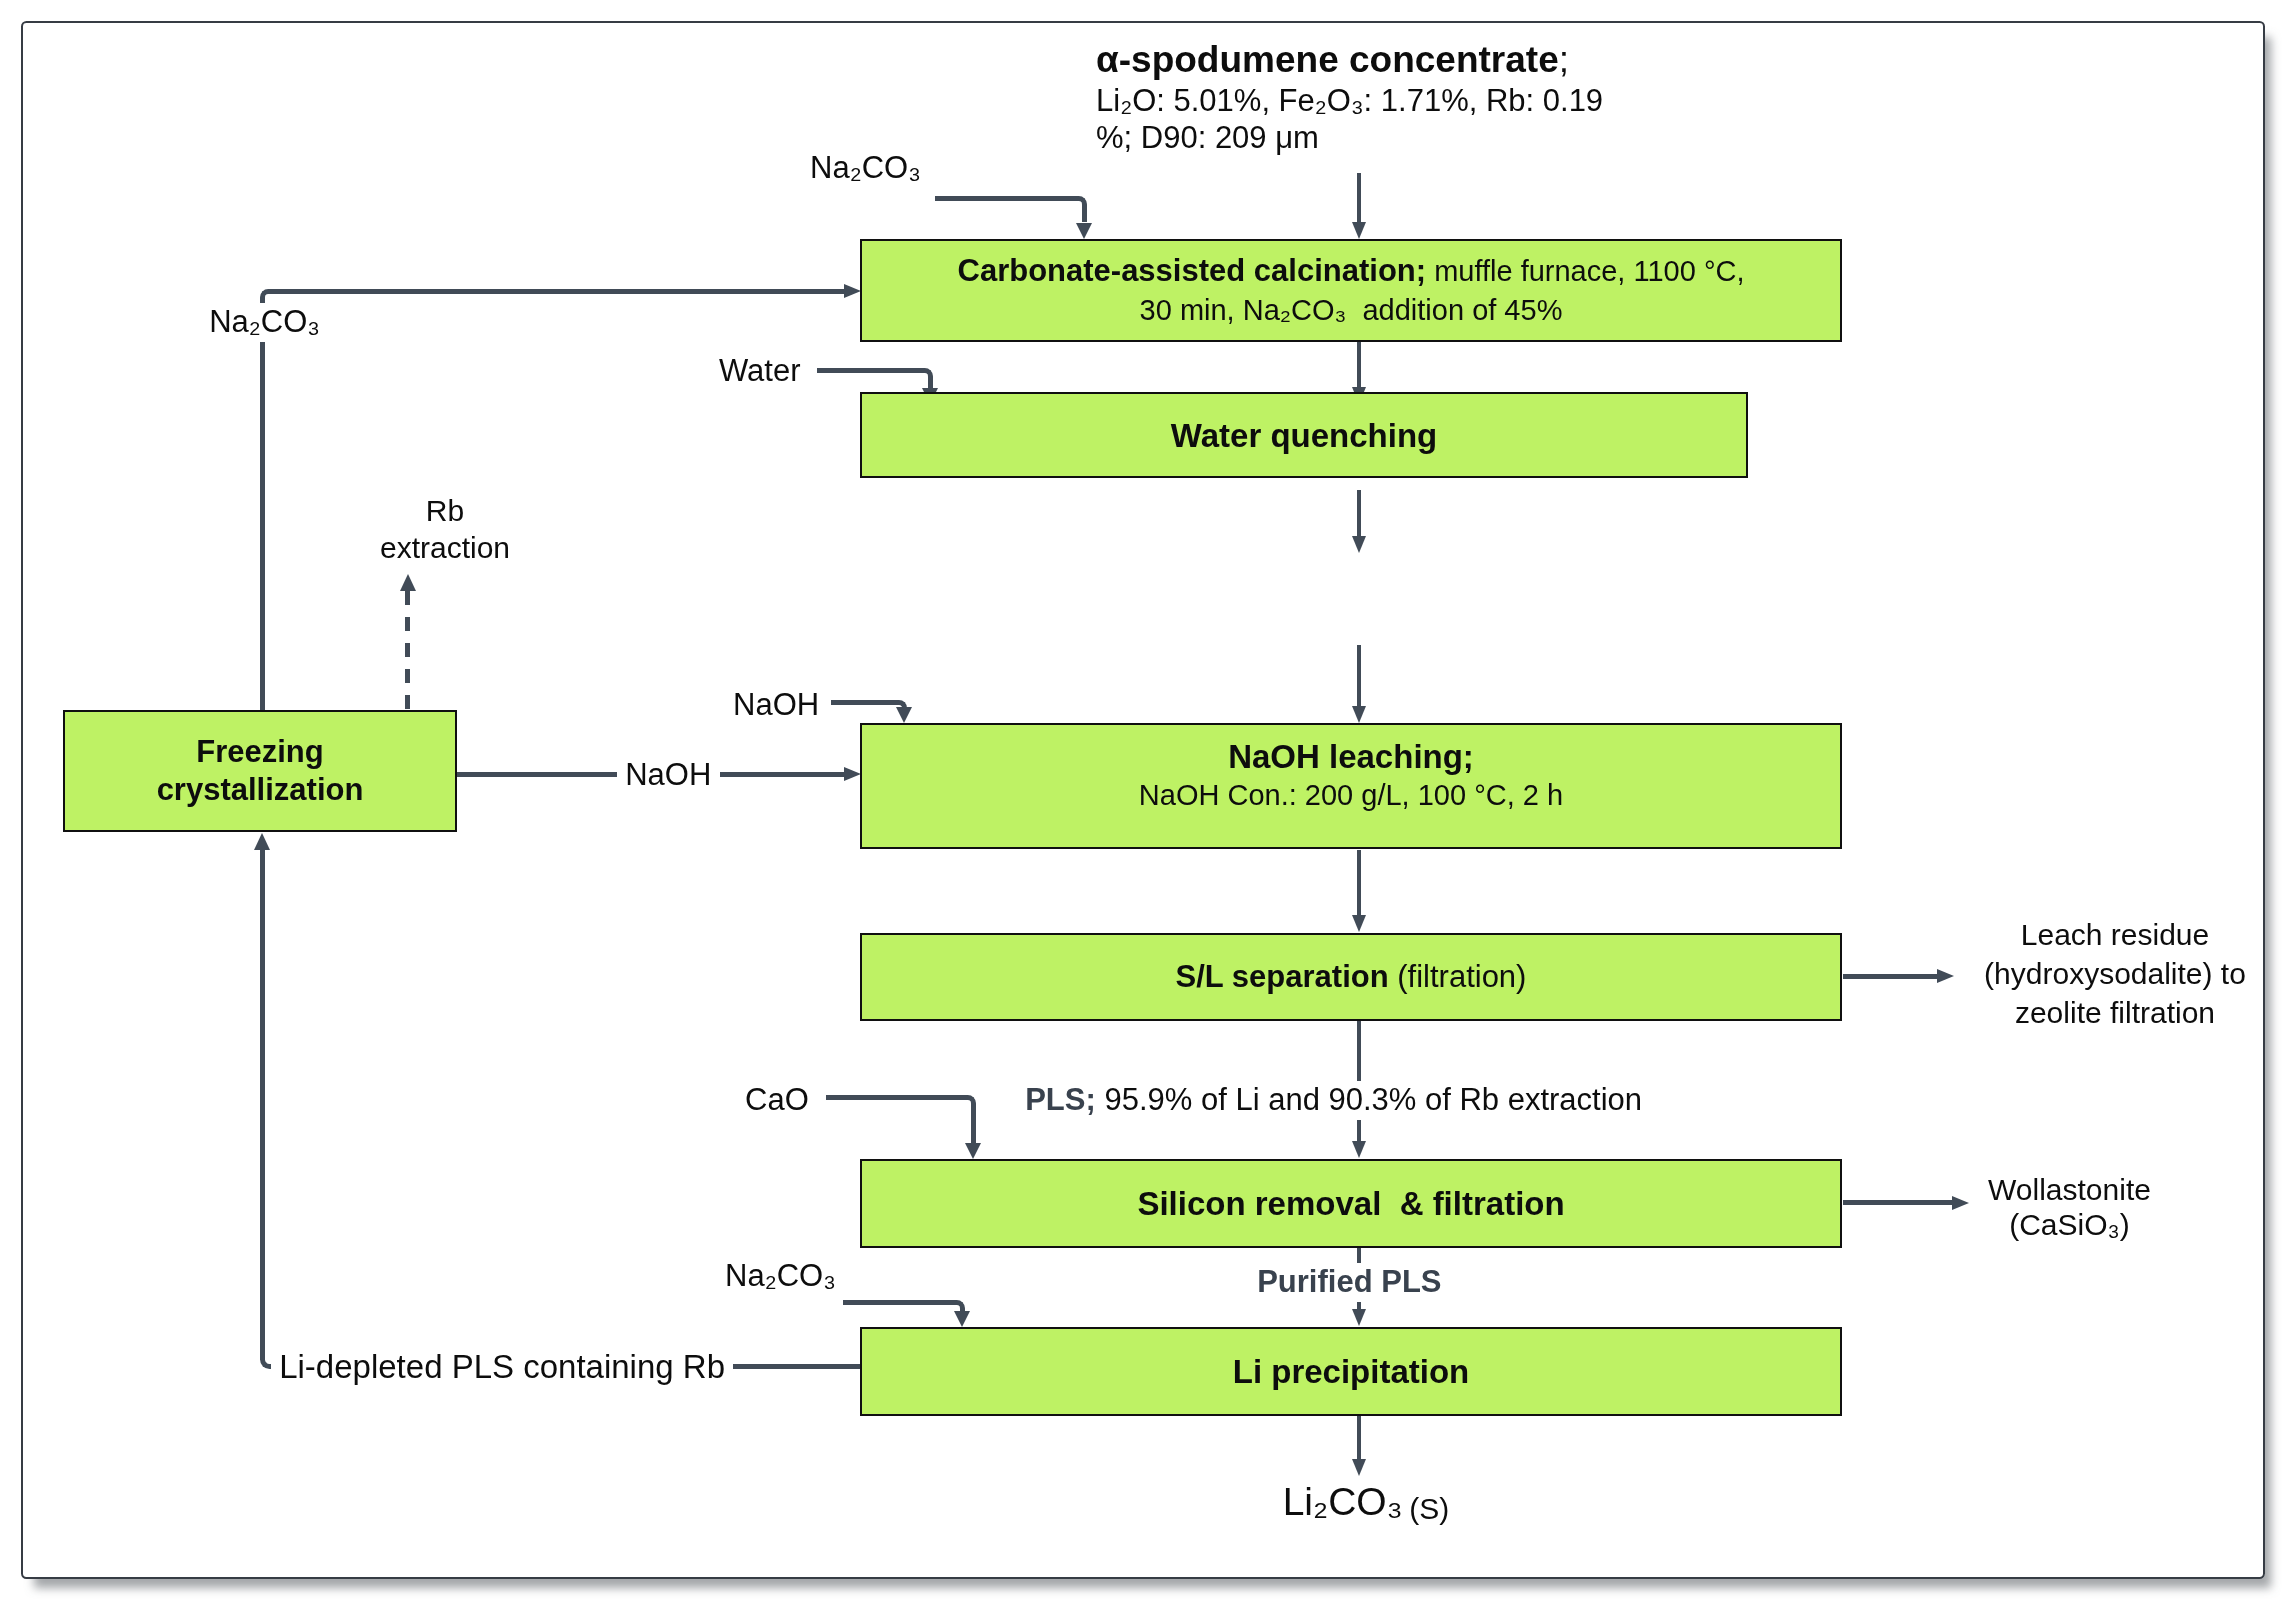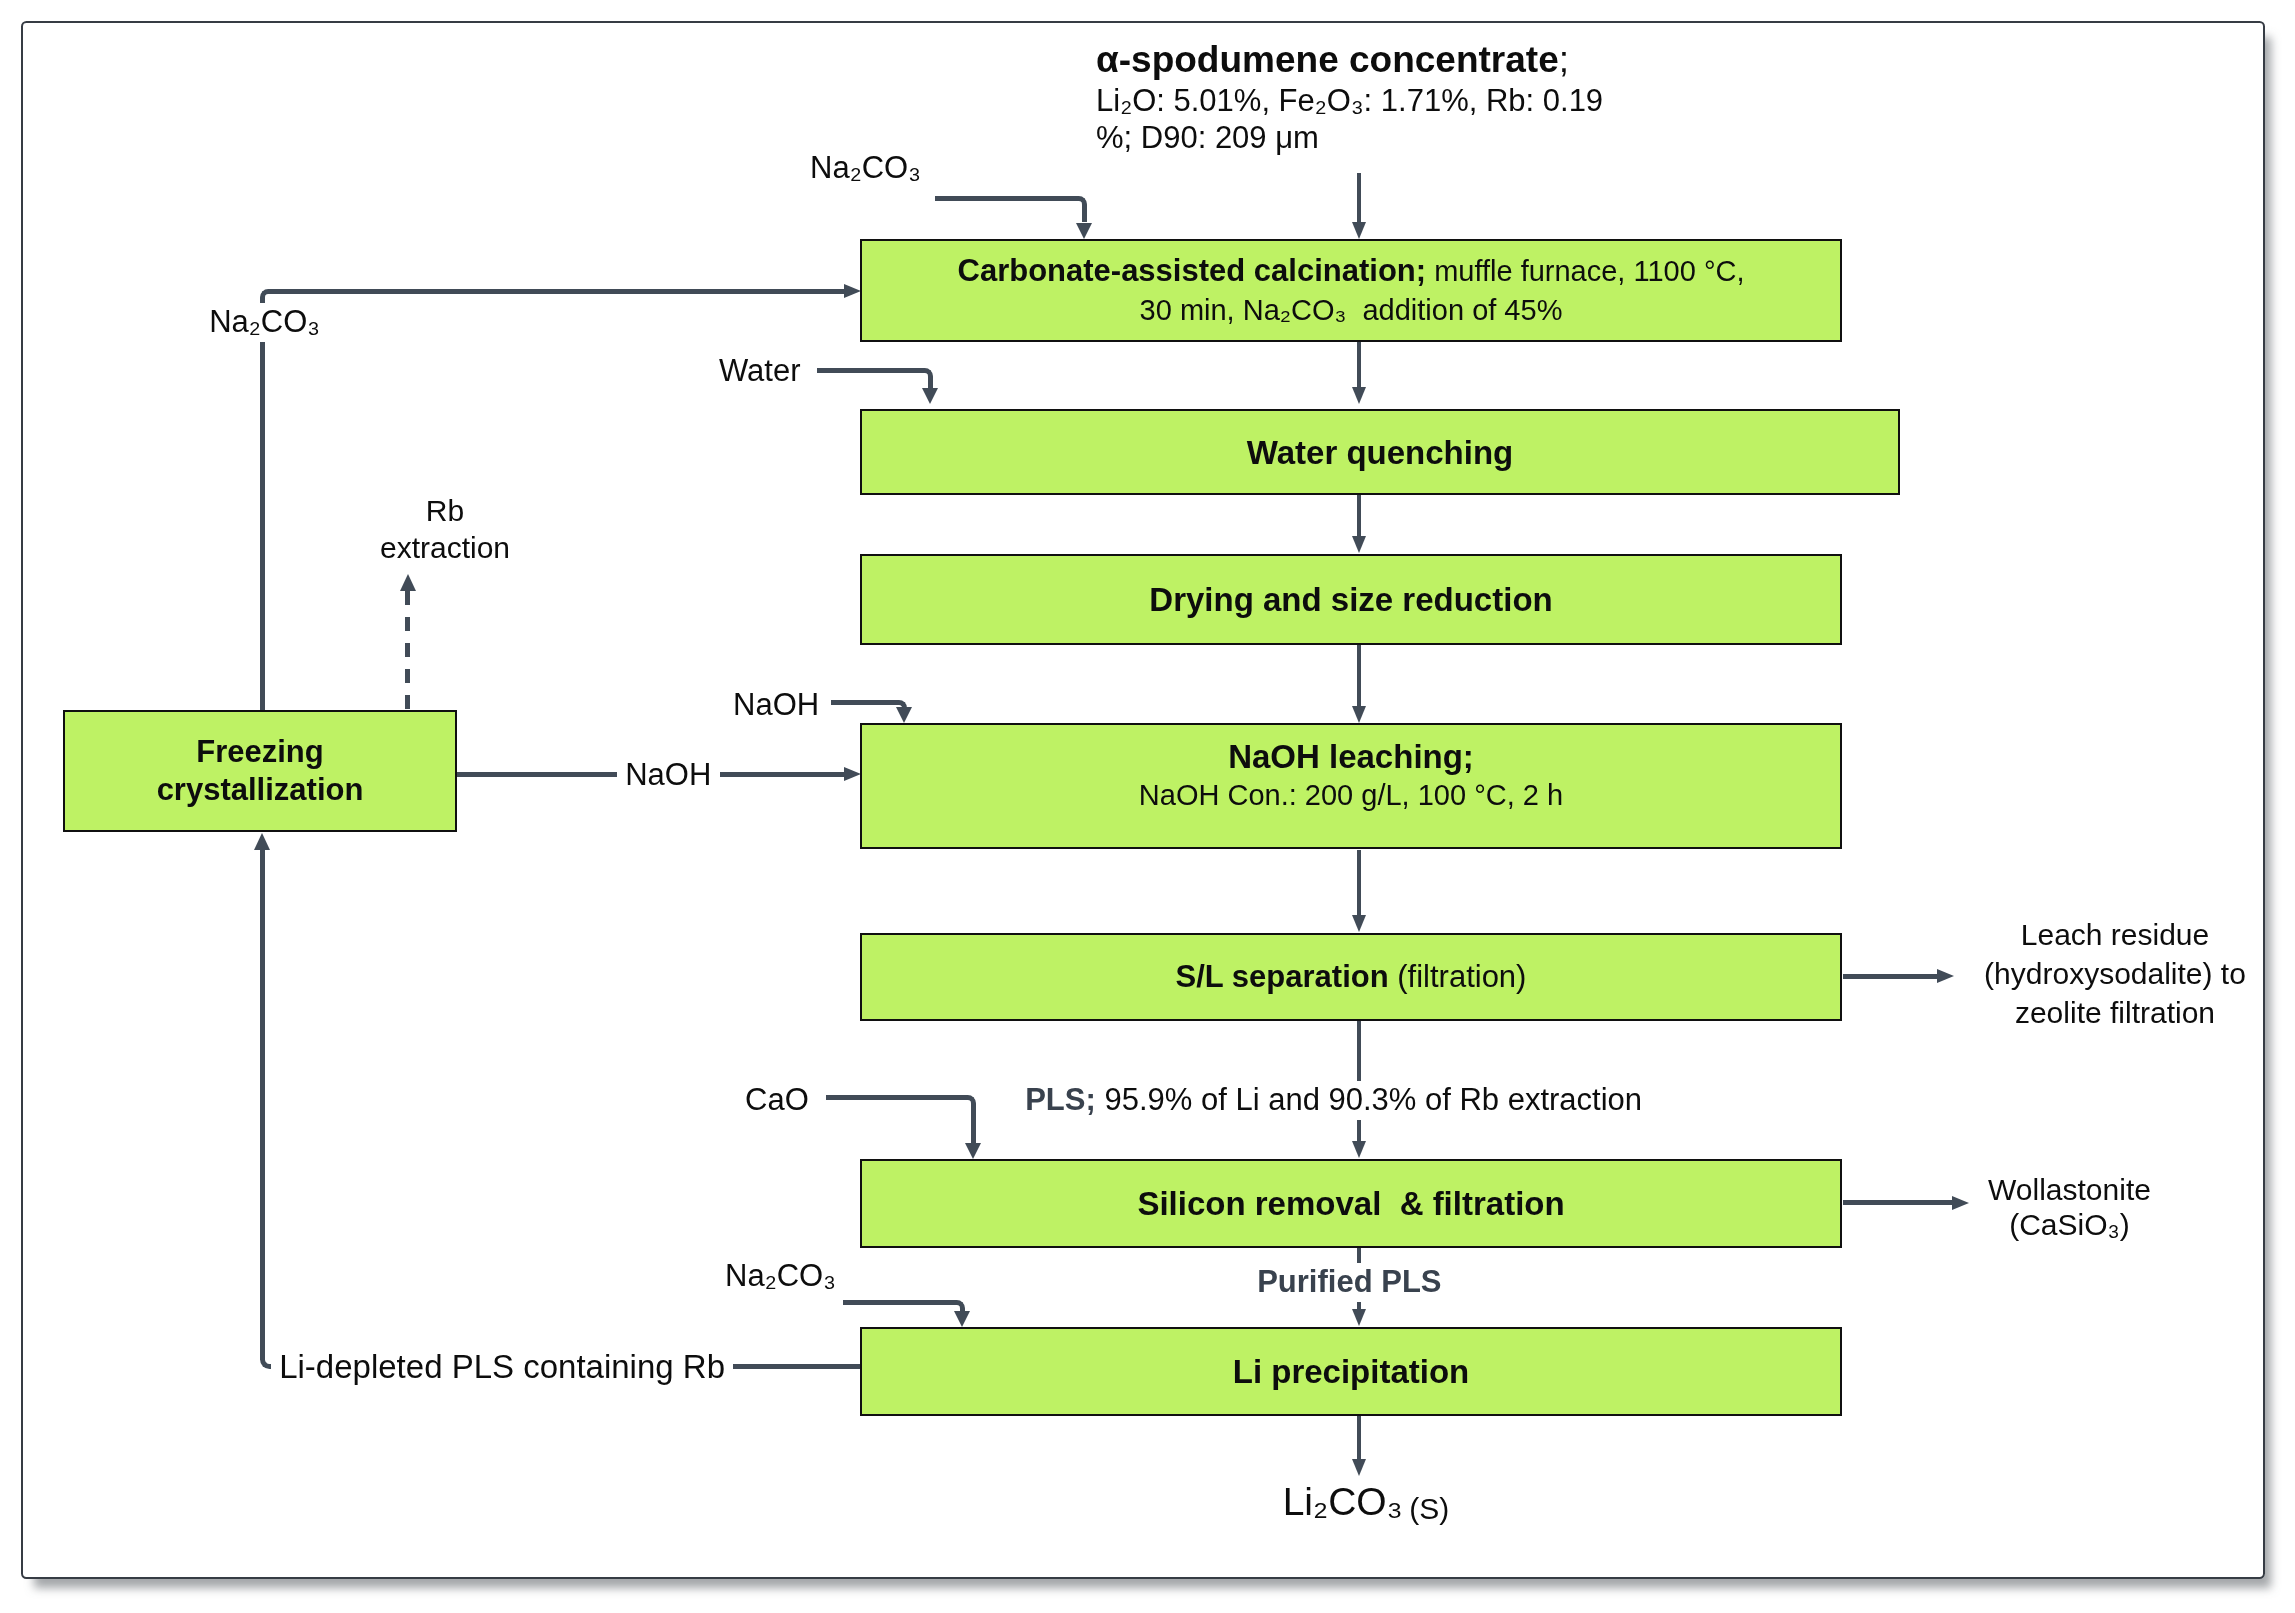--- a/index.html
+++ b/index.html
@@ -127,27 +127,24 @@
 
   <div class="lbl whitebg slate" style="left:1249px;top:1263px;font-size:31px">Purified PLS</div>
 
   <div class="lbl" style="left:1264px;top:1480px;width:204px;text-align:center;font-size:39px"><span>Li₂CO₃</span><span style="font-size:30px;position:relative;top:4.1px;margin-left:6.8px">(S)</span></div>
 
   <div class="pbox" style="left:860px;top:239px;width:982px;height:103px">
     <div class="boxline"><span class="bt46">Carbonate-assisted calcination;</span><span> muffle furnace, 1100 °C,</span></div>
     <div class="boxline">30 min, Na₂CO₃  addition of 45%</div>
   </div>
 
-  <div class="pbox" style="left:860px;top:409px;width:1040px;height:86px">
+  <div class="pbox" style="left:860px;top:392px;width:888px;height:86px">
     <div class="boxline bt">Water quenching</div>
   </div>
 
-  <div class="pbox" style="left:860px;top:554px;width:982px;height:91px">
-    <div class="boxline bt">Drying and size reduction</div>
-  </div>
 
   <div class="pbox" style="left:860px;top:723px;width:982px;height:126px;justify-content:flex-start;padding-top:12.2px">
     <div class="boxline bt">NaOH leaching;</div>
     <div class="boxline">NaOH Con.: 200 g/L, 100 °C, 2 h</div>
   </div>
 
   <div class="pbox" style="left:860px;top:933px;width:982px;height:88px">
     <div class="boxline"><span class="bt46">S/L separation</span><span style="font-size:31px"> (filtration)</span></div>
   </div>
 

